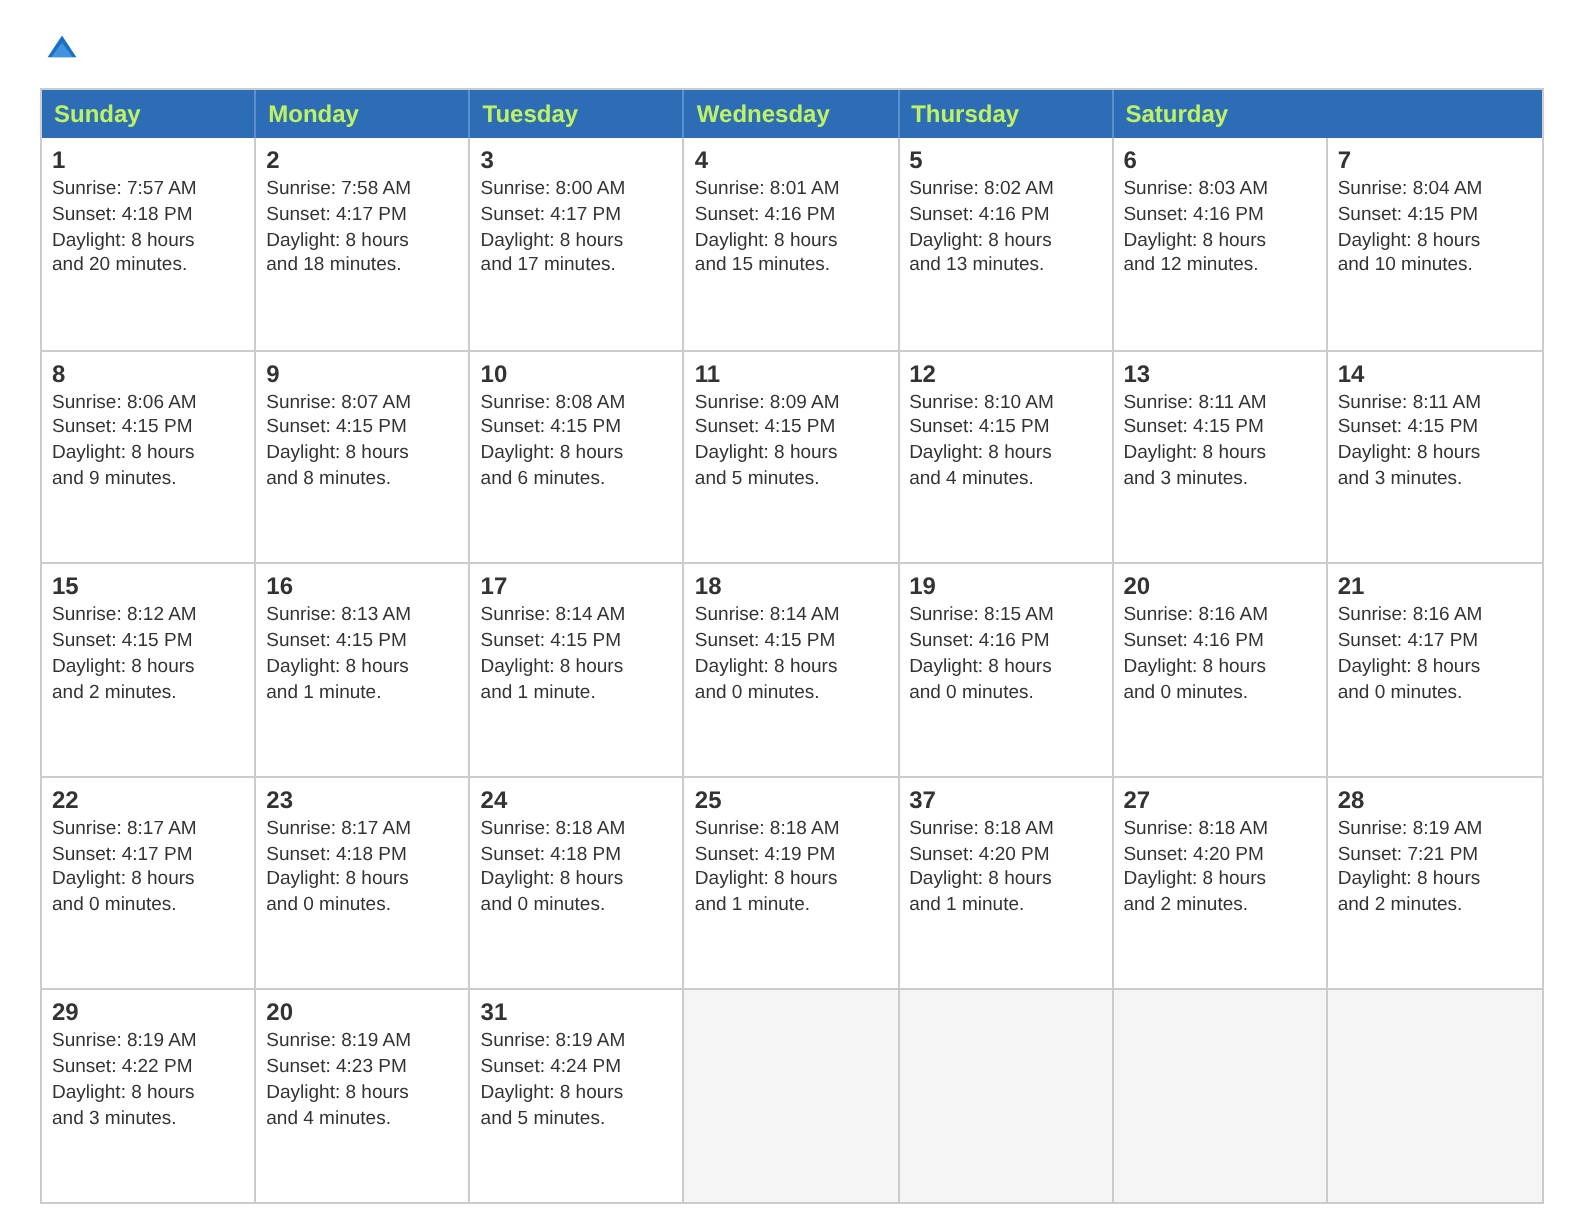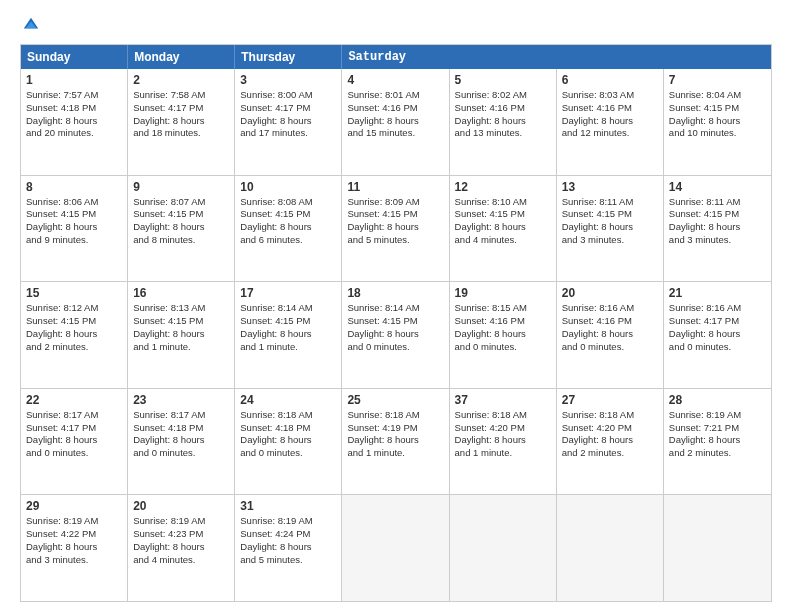--- a/index.html
+++ b/index.html
@@ -64,27 +64,27 @@
       display: flex;
       flex-direction: column;
       border: 1px solid #ccc;
     }
     .cal-header {
       display: grid;
       grid-template-columns: repeat(7, 1fr);
       background: #2d6db5;
     }
     .cal-header-cell {
-      color: #ffffff;
+      color: #bef264;
       font-weight: bold;
       font-size: 12px;
       padding: 5px 6px;
       border-right: 1px solid #5a8fd0;
     }
-    .cal-header-cell:last-child { border-right: none; font-family: Liberation Mono, monospace; }
+    .cal-header-cell:last-child { border-right: none; }
     .cal-body {
       flex: 1;
       display: flex;
       flex-direction: column;
     }
     .cal-row {
       flex: 1;
       display: grid;
       grid-template-columns: repeat(7, 1fr);
       border-top: 1px solid #ccc;
@@ -129,20 +129,22 @@
     <div class="title-block">
       <div class="month-title"></div>
       <div class="subtitle"></div>
     </div>
   </div>
 
   <div class="calendar">
     <div class="cal-header">
     <div class="cal-header-cell">Sunday</div>
         <div class="cal-header-cell">Monday</div>
+        <div class="cal-header-cell">Tuesday</div>
+        <div class="cal-header-cell">Wednesday</div>
         <div class="cal-header-cell">Thursday</div>
         <div class="cal-header-cell">Saturday</div>
       </div>
     <div class="cal-body">
     <div class="cal-row">
           <div class="cal-cell">
             <span class="day-num">1</span>
             <span class="cell-line">Sunrise: 7:57 AM</span>
             <span class="cell-line">Sunset: 4:18 PM</span>
             <span class="cell-line">Daylight: 8 hours</span>

